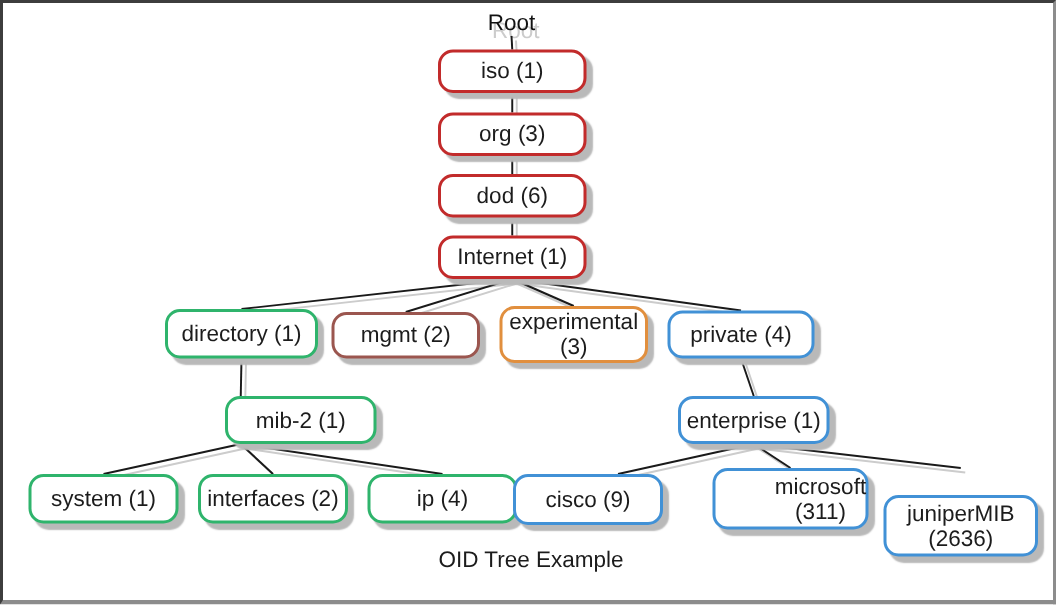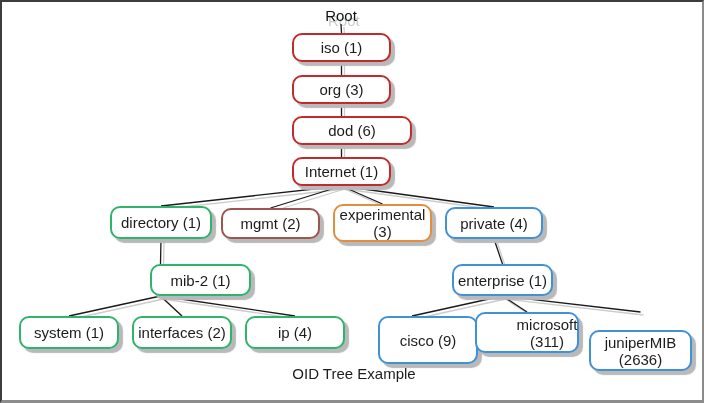--- a/index.html
+++ b/index.html
@@ -79,30 +79,30 @@
       <line x1="492" y1="237" x2="500.5" y2="262" stroke="#1a1a1a" stroke-width="1.3"></line>
       <line x1="500.5" y1="294" x2="410" y2="314" stroke="#1a1a1a" stroke-width="1.3"></line>
       <line x1="500.5" y1="294" x2="525" y2="310" stroke="#1a1a1a" stroke-width="1.3"></line>
       <line x1="500.5" y1="294" x2="638.5" y2="310" stroke="#1a1a1a" stroke-width="1.3"></line>
     </svg>
   <div id="caption">OID Tree Example</div>
 <div class="ghost-label" style="left: 326px; top: 10px;">Root</div>
     <div class="node plain" style="left: 309px; top: 4px; width: 60px; height: 18px;">Root</div>
     <div class="node" style="left: 290px; top: 31px; width: 99px; height: 29px; border-color: rgb(194, 43, 43); text-align: center;">iso (1)</div>
     <div class="node" style="left: 290px; top: 73px; width: 99px; height: 29px; border-color: rgb(194, 43, 43);">org (3)</div>
-    <div class="node" style="left: 290px; top: 114px; width: 120px; height: 29px; border-color: rgb(194, 43, 43);">dod (6)</div>
+    <div class="node" style="left: 290px; top: 114px; width: 99px; height: 29px; border-color: rgb(194, 43, 43);">dod (6)</div>
     <div class="node" style="left: 290px; top: 155px; width: 99px; height: 29px; border-color: rgb(194, 43, 43);">Internet (1)</div>
     <div class="node" style="left: 108px; top: 204px; width: 102px; height: 33px; border-color: rgb(47, 180, 108);">directory (1)</div>
     <div class="node" style="left: 219px; top: 206px; width: 99px; height: 31px; border-color: rgb(155, 86, 79);">mgmt (2)</div>
     <div class="node" style="left: 331px; top: 202px; width: 99px; height: 38px; border-color: rgb(225, 143, 62);">experimental
 (3)</div>
     <div class="node" style="left: 443px; top: 205px; width: 98px; height: 32px; border-color: rgb(65, 145, 214);">private (4)</div>
     <div class="node" style="left: 108px; top: 262px; width: 101px; height: 32px; border-color: rgb(47, 180, 108); margin-left: 40px;">mib-2 (1)</div>
     <div class="node" style="left: 450px; top: 262px; width: 101px; height: 32px; border-color: rgb(65, 145, 214);">enterprise (1)</div>
     <div class="node" style="left: 17px; top: 314px; width: 100px; height: 33px; border-color: rgb(47, 180, 108);">system (1)</div>
     <div class="node" style="left: 130px; top: 314px; width: 100px; height: 33px; border-color: rgb(47, 180, 108);">interfaces (2)</div>
     <div class="node" style="left: 243px; top: 314px; width: 100px; height: 33px; border-color: rgb(47, 180, 108);">ip (4)</div>
-    <div class="node" style="left: 376px; top: 314px; width: 100px; height: 48px; border-color: rgb(65, 145, 214);">cisco (9)</div>
+    <div class="node" style="left: 340px; top: 314px; width: 100px; height: 34px; border-color: rgb(65, 145, 214);">cisco (9)</div>
     <div class="node" style="left: 473px; top: 310px; width: 104px; height: 41px; border-color: rgb(65, 145, 214); padding-left: 40px;">microsoft
 (311)</div>
     <div class="node" style="left: 587px; top: 328px; width: 103px; height: 41px; border-color: rgb(65, 145, 214);">juniperMIB
 (2636)</div>
   </div>
 
 </body></html>

